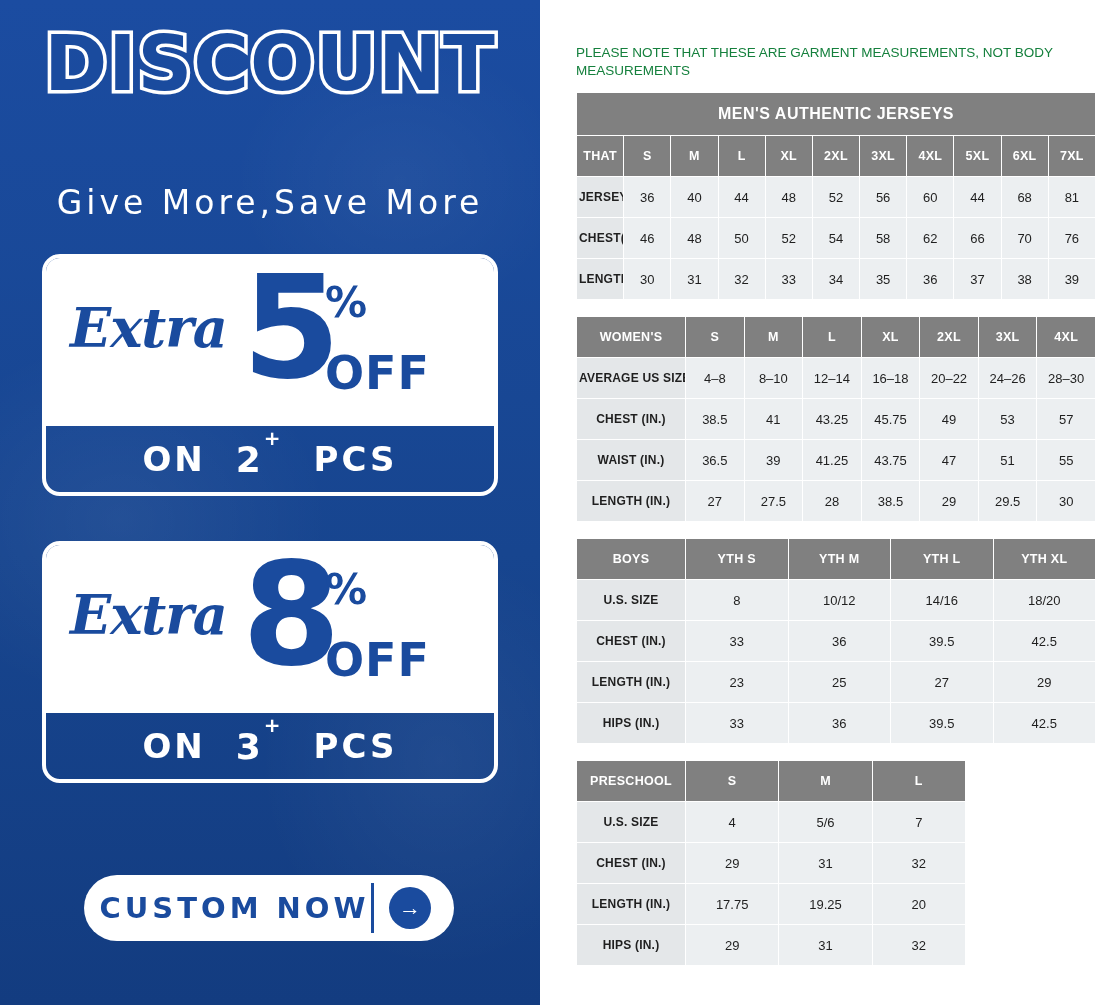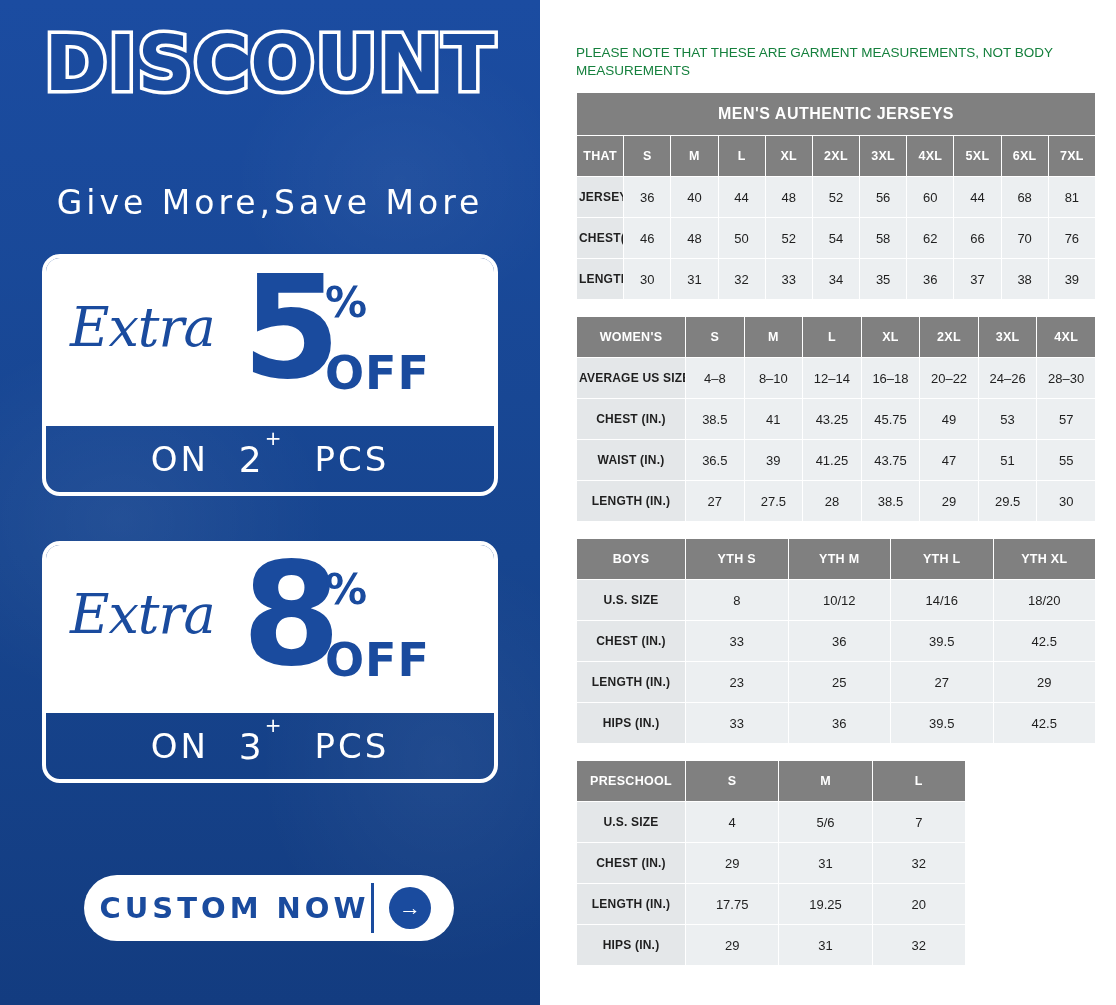--- a/index.html
+++ b/index.html
@@ -89,21 +89,21 @@
     background: #ffffff;
     border-radius: 12px 12px 0 0;
     position: relative;
   }
   .offer-extra {
     position: absolute;
     left: 24px;
     top: 38px;
     color: #1a4b9e;
     font-family: "DejaVu Serif", serif;
-    font-weight: normal;
+    font-weight: bold;
     font-style: italic;
     font-size: 54px;
     letter-spacing: -1px;
   }
   .offer-num {
     position: absolute;
     left: 196px;
     top: -8px;
     color: #1a4b9e;
     font-family: "DejaVu Sans", sans-serif;
@@ -131,21 +131,21 @@
     letter-spacing: 1px;
   }
   .offer-bottom {
     height: 66px;
     display: flex;
     align-items: center;
     justify-content: center;
     gap: 30px;
     color: #ffffff;
     font-family: "DejaVu Sans", sans-serif;
-    font-weight: normal;
+    font-weight: bold;
     font-size: 34px;
     letter-spacing: 3px;
     border-radius: 26px;
   }
   .offer-qty {
     font-size: 36px;
     position: relative;
   }
   .offer-qty sup {
     font-size: 20px;

